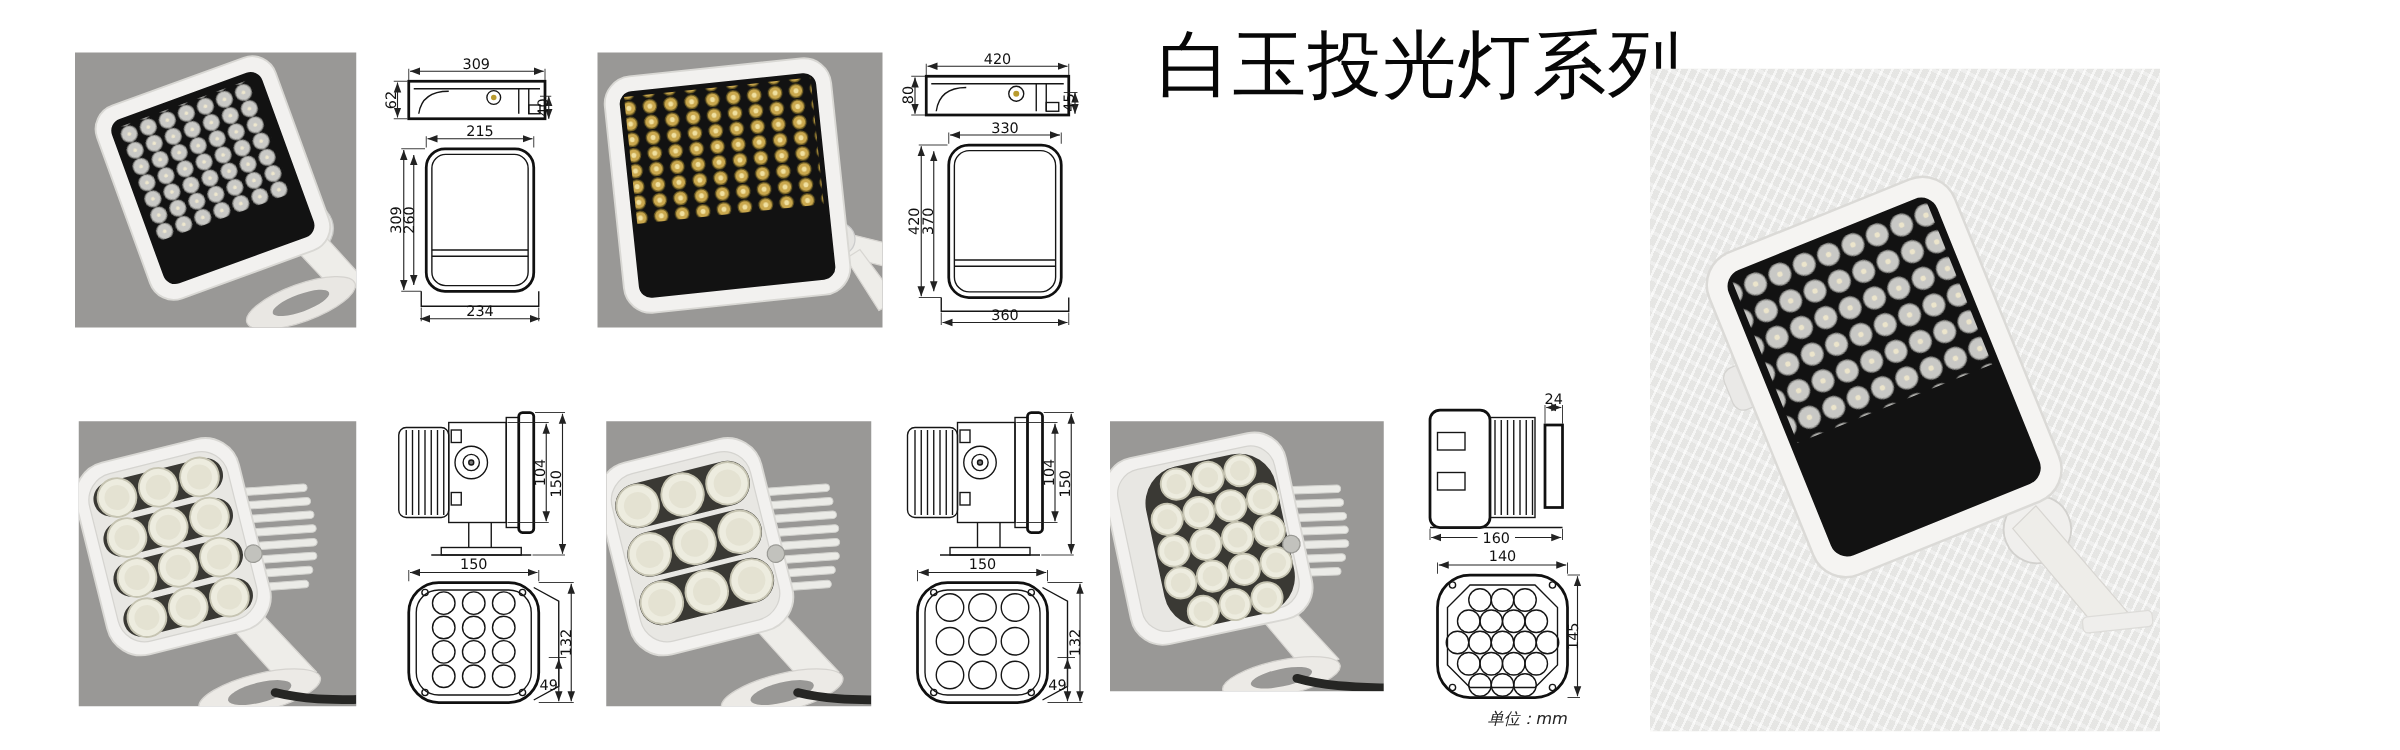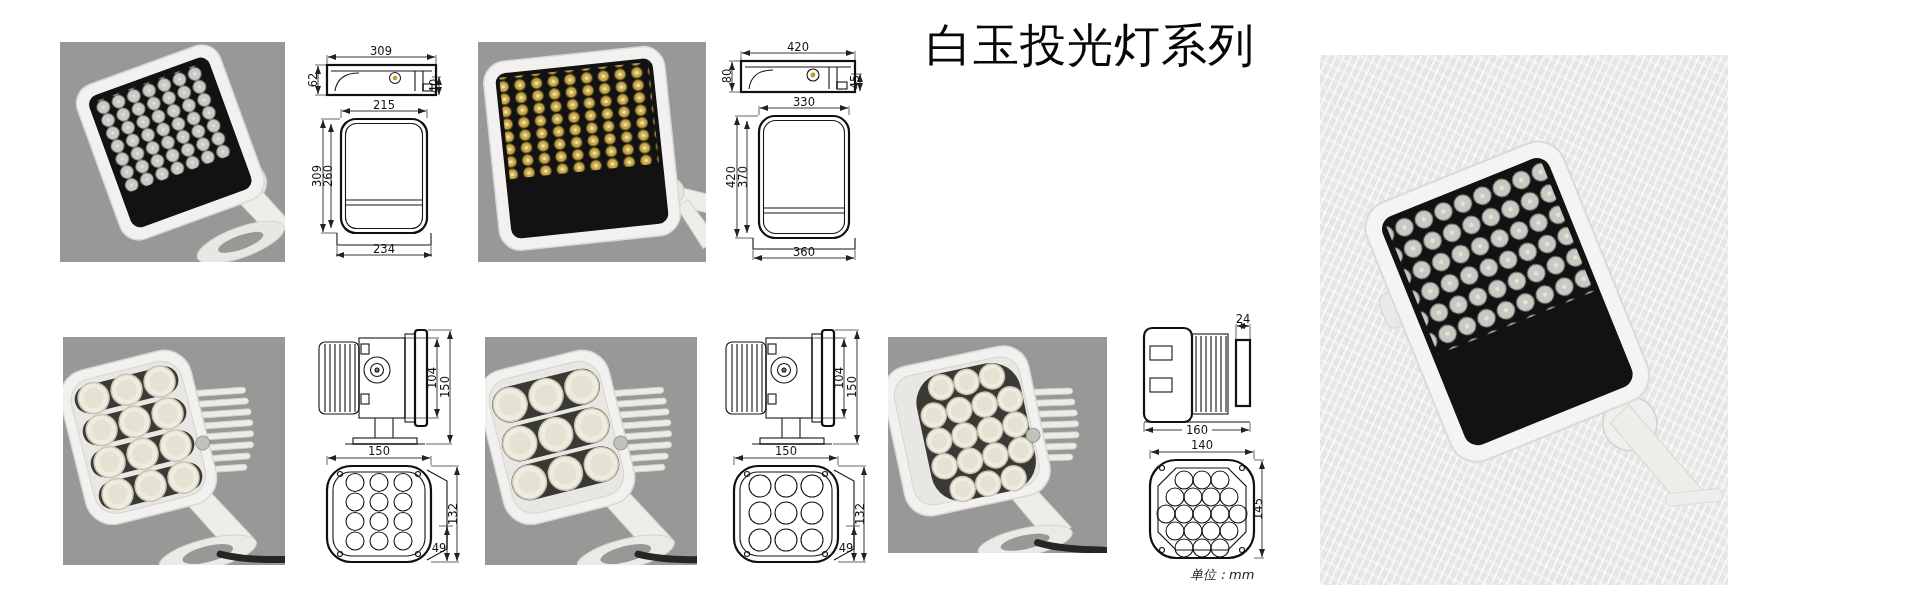--- a/index.html
+++ b/index.html
@@ -10,21 +10,21 @@
   .hero{position:absolute;overflow:hidden;background:var(--hero_bg,#ededeb);
         background-image:repeating-linear-gradient(115deg,rgba(255,255,255,.55) 0 2px,rgba(0,0,0,.02) 2px 7px),
                          repeating-linear-gradient(28deg,rgba(255,255,255,.35) 0 3px,rgba(0,0,0,.012) 3px 11px);}
   .hero svg{display:block;width:100%;height:100%;}
   svg.dwg{position:absolute;overflow:visible;}
   .ol2{fill:none;stroke:#101010;stroke-width:2.2;}
   .ol1{fill:none;stroke:#151515;stroke-width:1.1;}
   .dl{stroke:#222;stroke-width:0.9;fill:none;}
   .ext{stroke:#222;stroke-width:0.7;fill:none;}
   text.dim{font:11.5px "DejaVu Sans",sans-serif;fill:#111;text-anchor:middle;}
-  .title{position:absolute;left:906px;top:20px;width:420px;font-size:46px;line-height:1.1;
+  .title{position:absolute;left:906px;top:20px;width:420px;font-size:59px;line-height:1.1;
          font-weight:500;color:#070707;letter-spacing:1px;white-space:nowrap;}
   .unit{position:absolute;left:1170px;top:566px;font-size:13px;color:#222;font-style:italic;}
   .body-fill{fill:#f2f1ef;stroke:#d9d8d4;stroke-width:1.5;}
   .face-dark{fill:#121212;}
   .bracket{fill:#eeede9;stroke:#d8d6d2;stroke-width:1;}
   .lens{fill:#edecdf;stroke:#c6c4b2;stroke-width:1.5;}
   .lens-in{fill:#e4e2d2;}
   .slot{fill:#3a3934;}
   .fin{fill:#ebebe7;stroke:#d2d2ce;stroke-width:0.8;}
   .cable{fill:none;stroke:#262624;stroke-width:7;stroke-linecap:round;}

